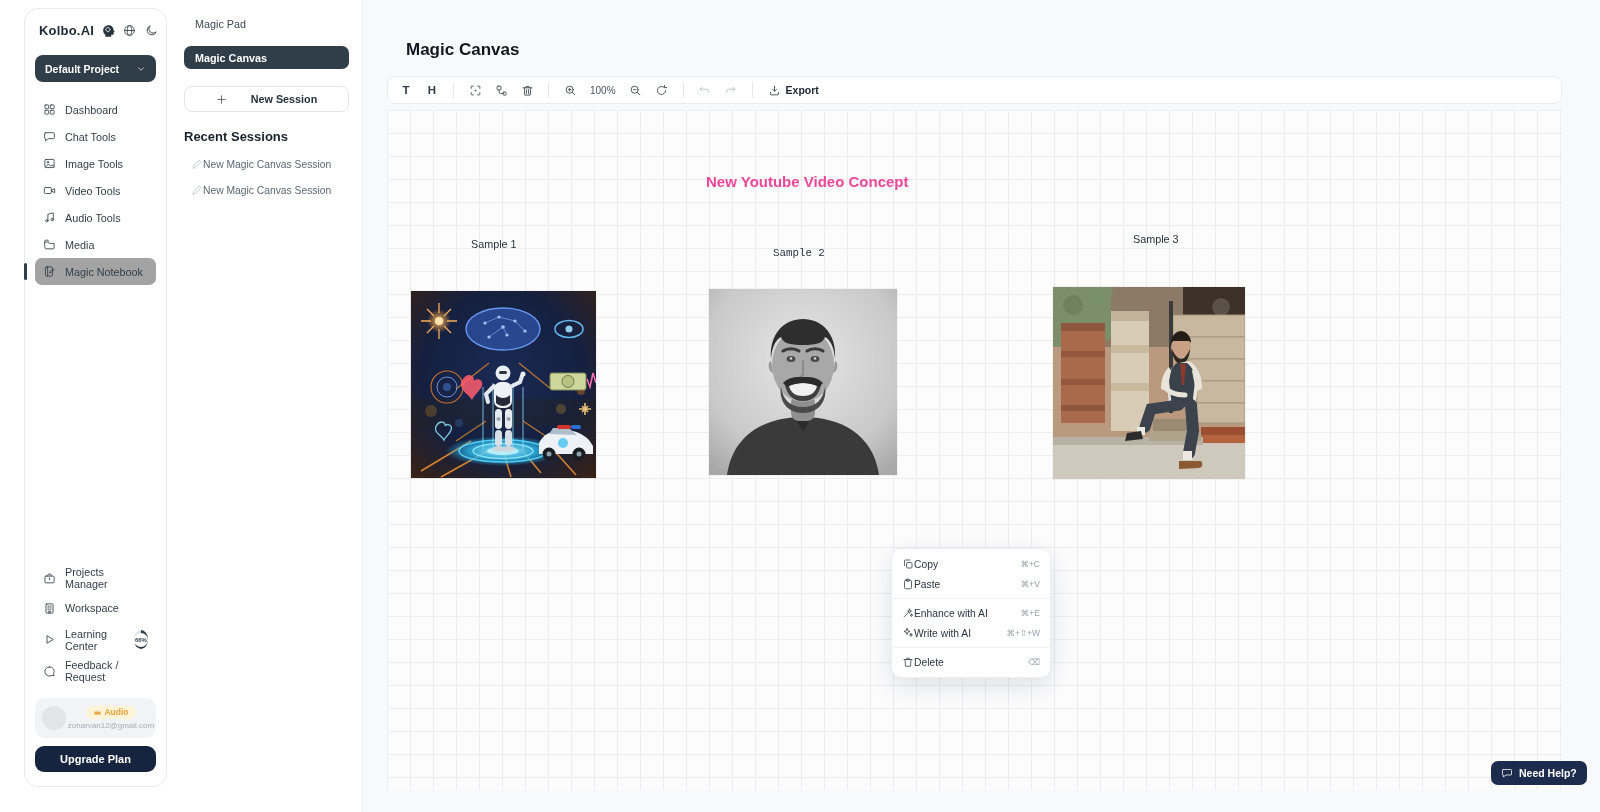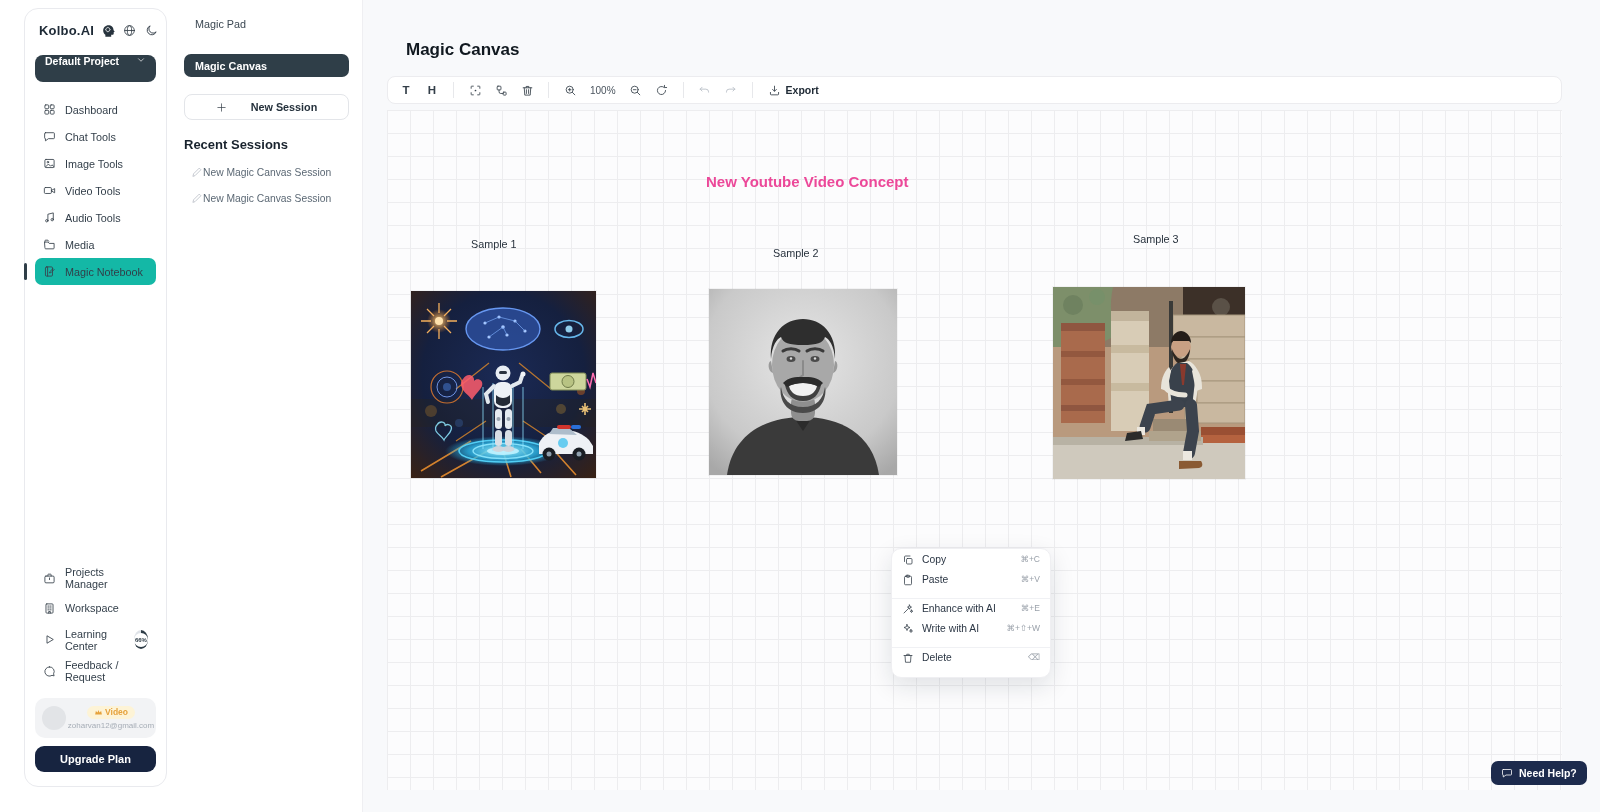--- a/index.html
+++ b/index.html
@@ -20,30 +20,30 @@
   .sidebar {
     position:absolute; left:8px; top:8px; width:143px; height:779px;
     background:#ffffff; border:1px solid #e9eaee; border-radius:14px;
     padding:14px 10px; display:flex; flex-direction:column;
   }
   .logo-row { display:flex; align-items:center; gap:7px; padding:0 4px; }
   .logo-text { font-size:13px; font-weight:800; color:#1e2a36; letter-spacing:.2px; }
   .logo-icons { display:flex; align-items:center; gap:9px; margin-left:auto; }
   .project-btn {
     margin-top:17px; height:27px; border-radius:8px; background:#2f3e48;
-    color:#fff; font-size:10.5px; font-weight:700; display:flex; align-items:flex-start;
+    color:#fff; font-size:10.5px; font-weight:700; display:flex; align-items:center;
     padding:0 10px; cursor:pointer;
   }
   .project-btn .chev { margin-left:auto; }
   .nav { margin-top:14px; display:flex; flex-direction:column; }
   .nav-item {
     display:flex; align-items:center; gap:9px; height:27px; padding:0 8px;
     font-size:10.8px; color:#323e49; border-radius:7px; cursor:pointer; position:relative;
   }
-  .nav-item.selected { background:#14b8a6;text-align:right; }
+  .nav-item.selected { background:#a3a3a3;text-align:right; }
   .nav-item.selected::before {
     content:""; position:absolute; left:-11px; top:5px; width:3px; height:17px;
     background:#2f3e48; border-radius:2px;
   }
   .sidebar-spacer { flex:1; }
   .ring-badge {
     width:19px; height:19px; border-radius:50%;
     background:conic-gradient(#2e3c46 0 66%, #dfe3e8 66% 100%);
     display:flex; align-items:center; justify-content:center; margin-left:2px;
   }
@@ -67,21 +67,21 @@
     margin-top:8px; height:26px; border-radius:9px; background:#172440;
     color:#fff; font-size:11px; font-weight:800; display:flex;
     align-items:center; justify-content:center; cursor:pointer;
   }
 
   
   .sessions-panel {
     position:absolute; left:155px; top:0; width:192px; height:812px;
     background:#ffffff; border-right:1px solid #efeff2; padding:14px 13px;
   }
-  .pad-item { font-size:10.8px; color:#3c4853; padding:4px 11px 24px; cursor:pointer; }
+  .pad-item { font-size:10.8px; color:#3c4853; padding:4px 11px 16px; cursor:pointer; }
   .canvas-pill {
     height:23px; background:#2f3e48; border-radius:7px; color:#fff;
     font-size:10.8px; font-weight:700; display:flex; align-items:center;
     padding:0 11px; cursor:pointer;
   }
   .new-session-btn {
     margin-top:17px; height:26px; background:#fff; border:1px solid #e3e5e9;
     border-radius:8px; display:flex; align-items:center; justify-content:center;
     gap:24px; font-size:10.8px; font-weight:700; color:#25313c; cursor:pointer;
   }
@@ -120,21 +120,21 @@
   .sample-img { position:absolute; cursor:move; box-shadow:0 0 0 1px rgba(0,0,0,.04); }
   .sample-img svg { display:block; }
 
   
   .context-menu {
     position:absolute; left:875px; top:548px; width:160px;
     background:#ffffff; border:1px solid #efeff2; border-radius:10px;
     box-shadow:0 8px 24px rgba(20,30,50,.12); padding:5px 0; z-index:5;
   }
   .cm-item {
-    display:flex; align-items:flex-start; gap:8px; height:20px; padding:0 10px;
+    display:flex; align-items:center; height:20px; padding:0 10px;
     font-size:10.3px; color:#2b3644; cursor:pointer;
   }
   .cm-item .sc { margin-left:auto; font-size:8.5px; color:#9aa1aa; }
   .cm-div { height:1px; background:#f0f1f4; margin:4px 0; }
 
   
   .help-btn {
     position:absolute; left:1475px; top:761px; height:24px; padding:0 10px;
     background:#1d2b4d; border-radius:7px; display:flex; align-items:center; gap:6px;
     color:#fff; font-size:10.5px; font-weight:800; cursor:pointer;
@@ -292,21 +292,21 @@
       </div>
     </div>
 
     <div class="user-card">
       <span class="avatar"></span>
       <span class="user-col">
         <span class="owner-badge">
           <svg width="9" height="9" viewBox="0 0 24 24" style="display:block">
               <path fill="#e6a23c" d="M3 17l2-9 4.5 4L12 5l2.5 7L19 8l2 9z"></path>
             </svg>
-          <span>Video</span>
+          <span>Audio</span>
         </span>
         <span class="user-email">zoharvan12@gmail.com</span>
       </span>
     </div>
 
     <div class="upgrade-btn">
       <span>Upgrade Plan</span>
     </div>
   </div>
 
@@ -417,21 +417,21 @@
         </svg>
       <span>Export</span>
     </div>
   </div>
 
   <div class="canvas"></div>
 
   <div class="canvas-heading">New Youtube Video Concept</div>
 
   <div class="sample-label" style="left:455px; top:238px;">Sample 1</div>
-  <div class="sample-label" style="left:757px; top:247px;">Sample 2</div>
+  <div class="sample-label" style="left:757px; top:247px;font-family:Liberation Mono, monospace;">Sample 2</div>
   <div class="sample-label" style="left:1117px; top:233px;">Sample 3</div>
 
   <div class="sample-img" style="left:395px; top:291px;">
     <svg width="185" height="187" viewBox="0 0 185 187">
       <defs>
         <radialGradient id="s1bg" cx="50%" cy="45%" r="80%">
           <stop offset="0%" stop-color="#1b2a55"></stop>
             <stop offset="55%" stop-color="#15203f"></stop>
             <stop offset="100%" stop-color="#40220c"></stop>
         </radialGradient>

